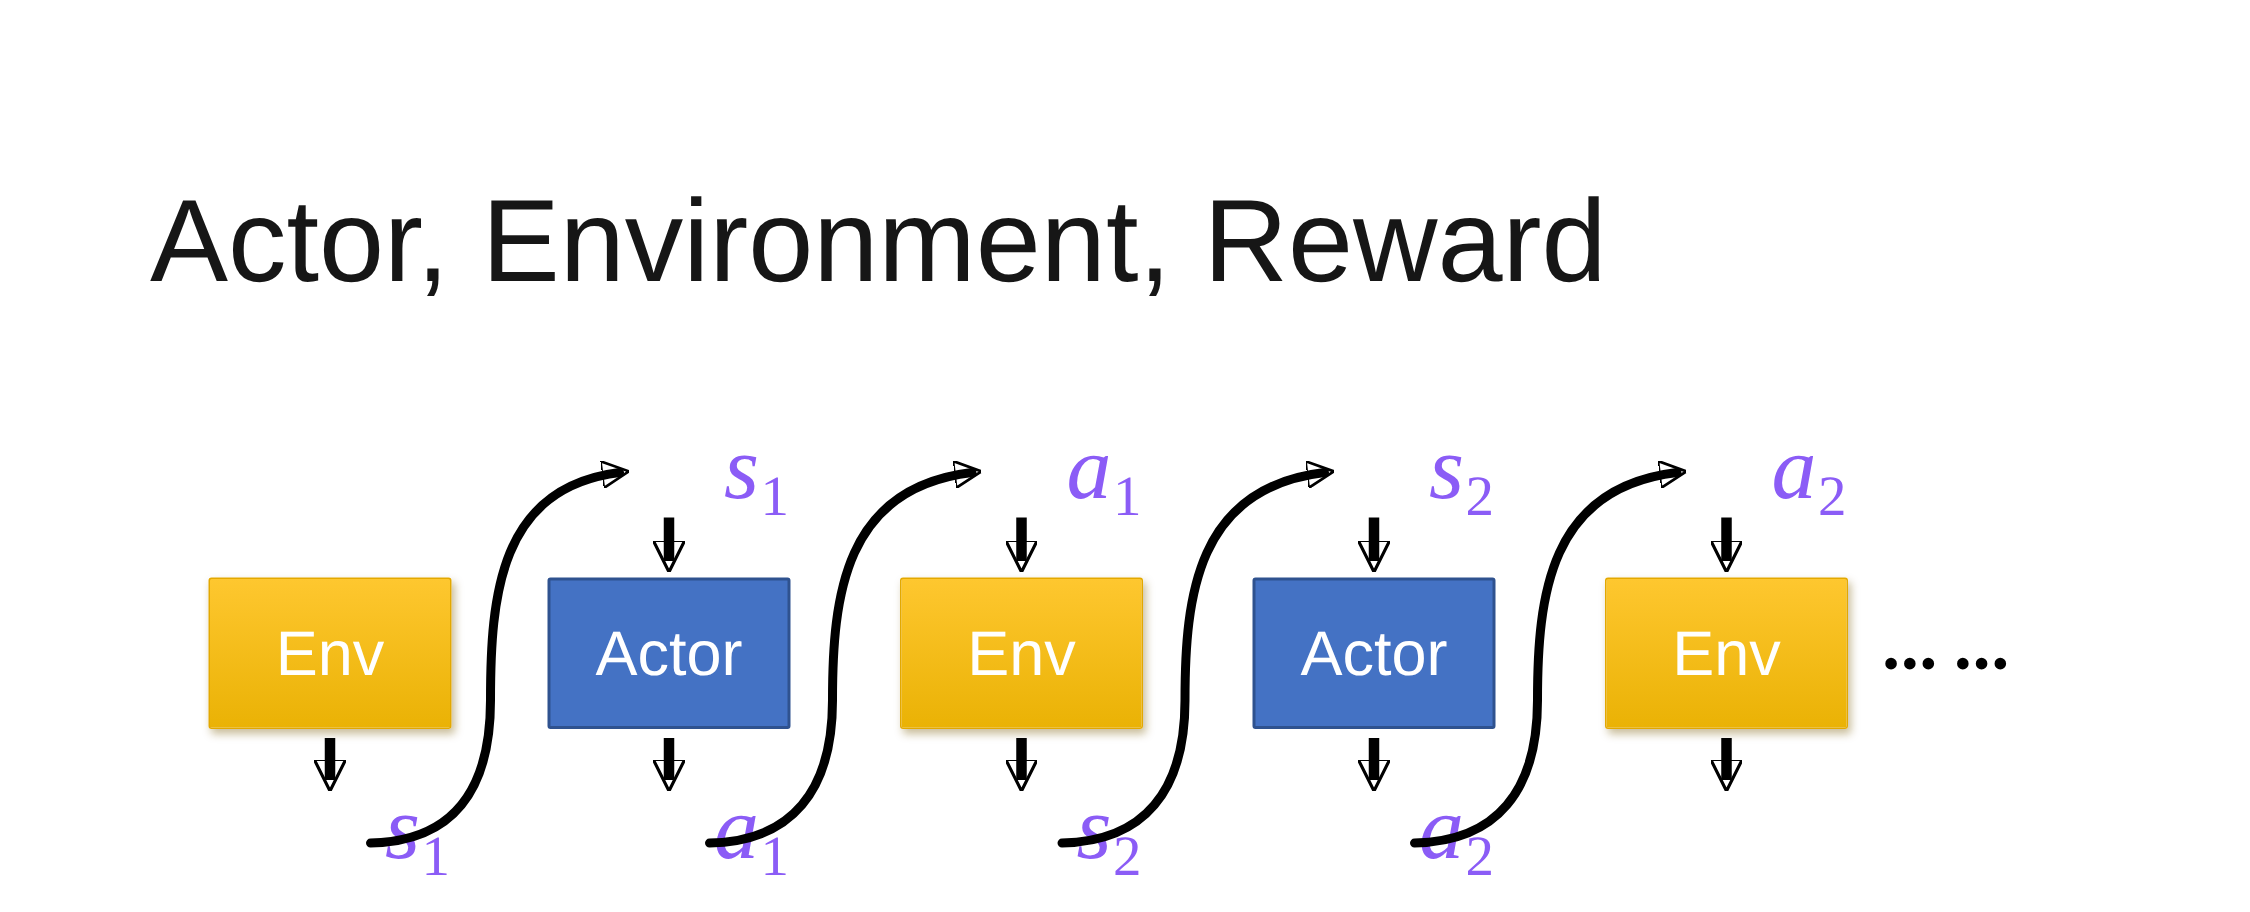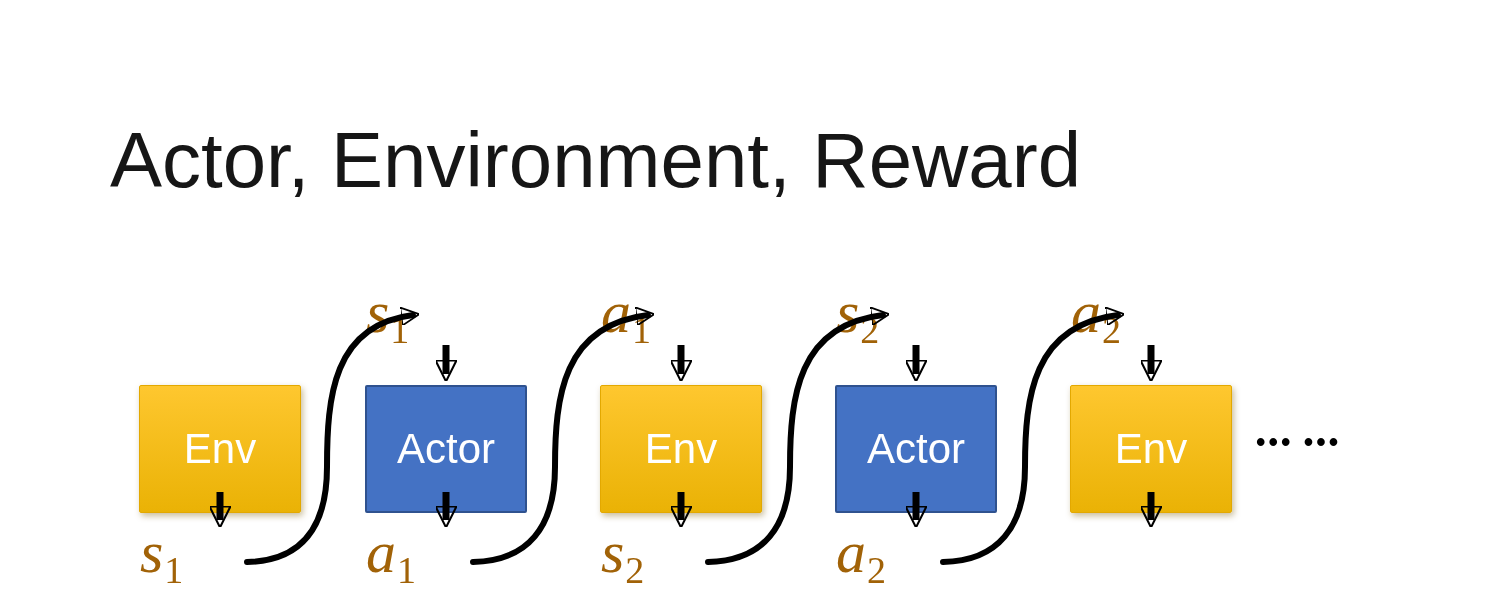--- a/index.html
+++ b/index.html
@@ -6,34 +6,34 @@
   .slide {
     position: relative;
     width: 1500px;
     height: 608px;
     background: #ffffff;
     overflow: hidden;
     font-family: "Liberation Sans", sans-serif;
   }
   .title {
     position: absolute;
-    left: 110px;
+    left: 100px;
     top: 120px;
     font-size: 78px;
     font-weight: 300;
     letter-spacing: 0px;
     color: #161616;
     white-space: nowrap;
     line-height: 1.05;
   }
   .box {
     position: absolute;
     top: 385px;
     width: 162px;
-    height: 128px;
+    height: 101px;
     display: flex;
     align-items: center;
     justify-content: center;
     font-size: 42px;
     color: #ffffff;
     box-sizing: border-box;
     border-radius: 2px;
   }
   .box.env {
     background: linear-gradient(180deg, #FEC72F 0%, #EAB205 100%);
@@ -41,23 +41,23 @@
     box-shadow: 2px 3px 6px rgba(120, 90, 0, 0.40);
   }
   .box.actor {
     background: #4472C4;
     border: 2px solid #2F528F;
     text-align: center;
   }
   .mlabel {
     position: absolute;
     width: 160px;
-    text-align: left;
+    text-align: right;
     font-family: "Liberation Serif", "DejaVu Serif", serif;
-    color: #a16207;
+    color: #8b5cf6;
     white-space: nowrap;
     line-height: 1;
   }
   .mlabel .mbase {
     font-style: italic;
     font-size: 60px;
   }
   .mlabel .msub {
     font-style: normal;
     font-size: 38px;

